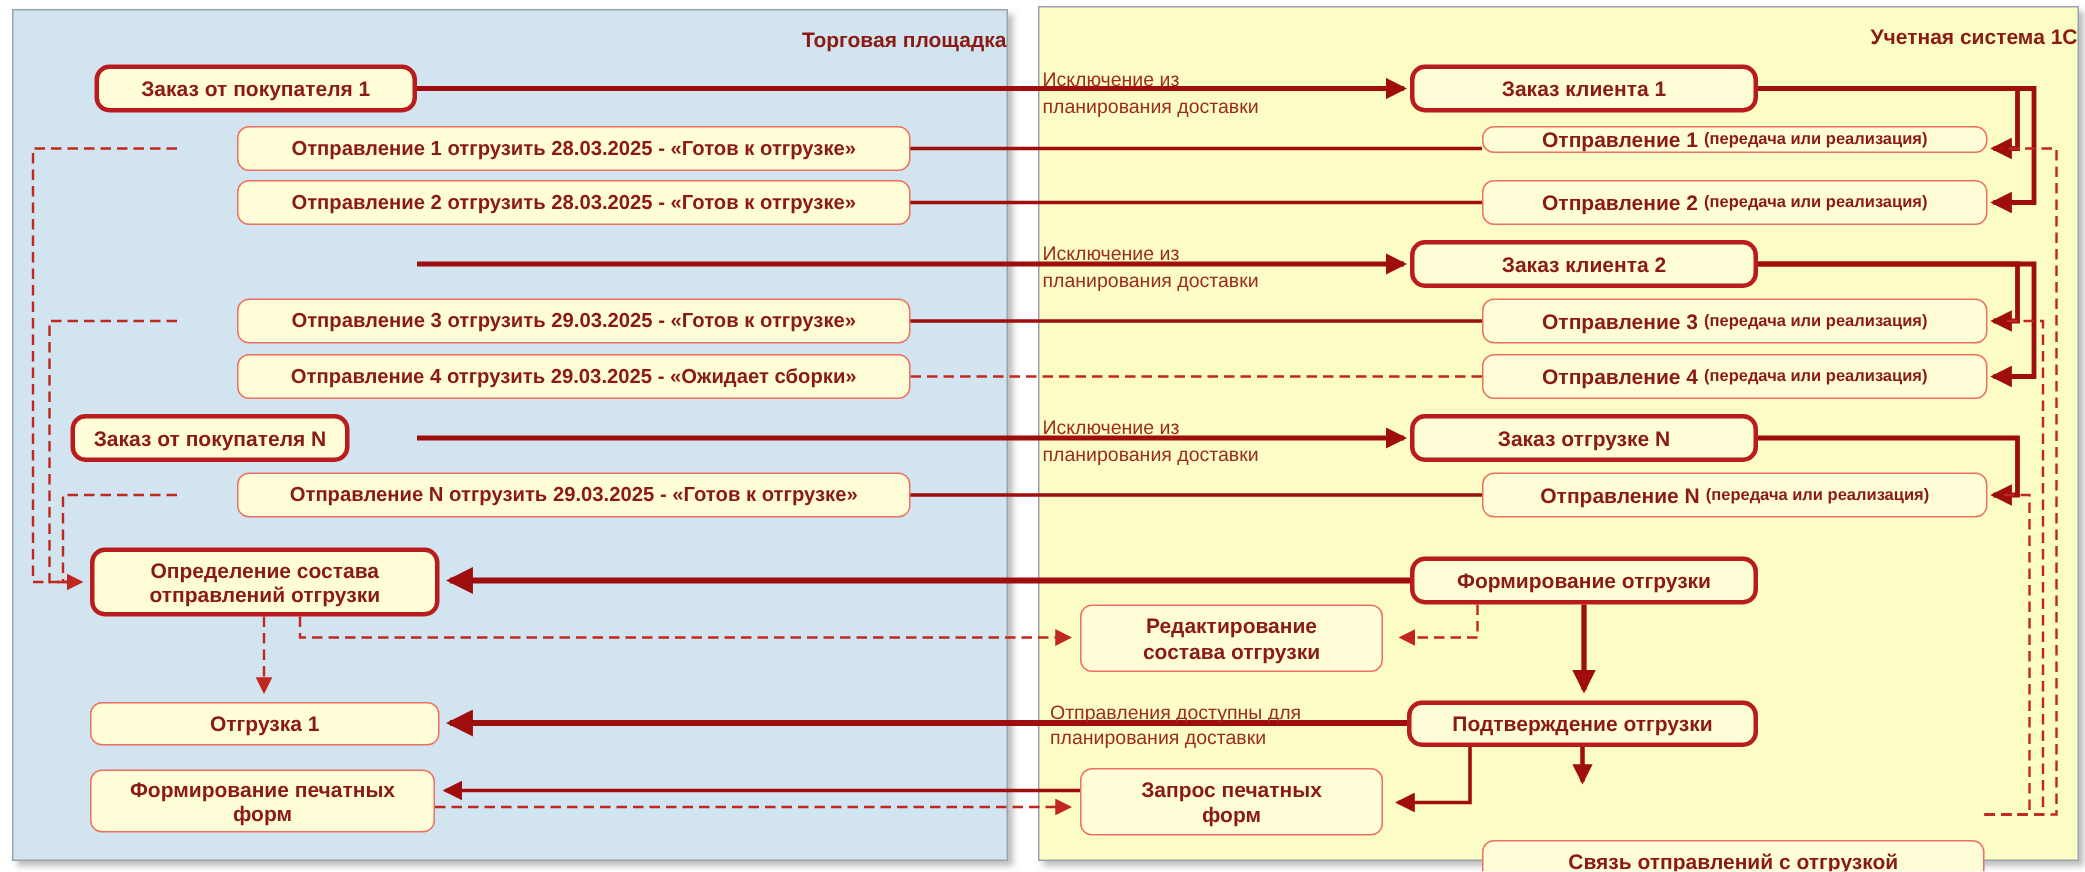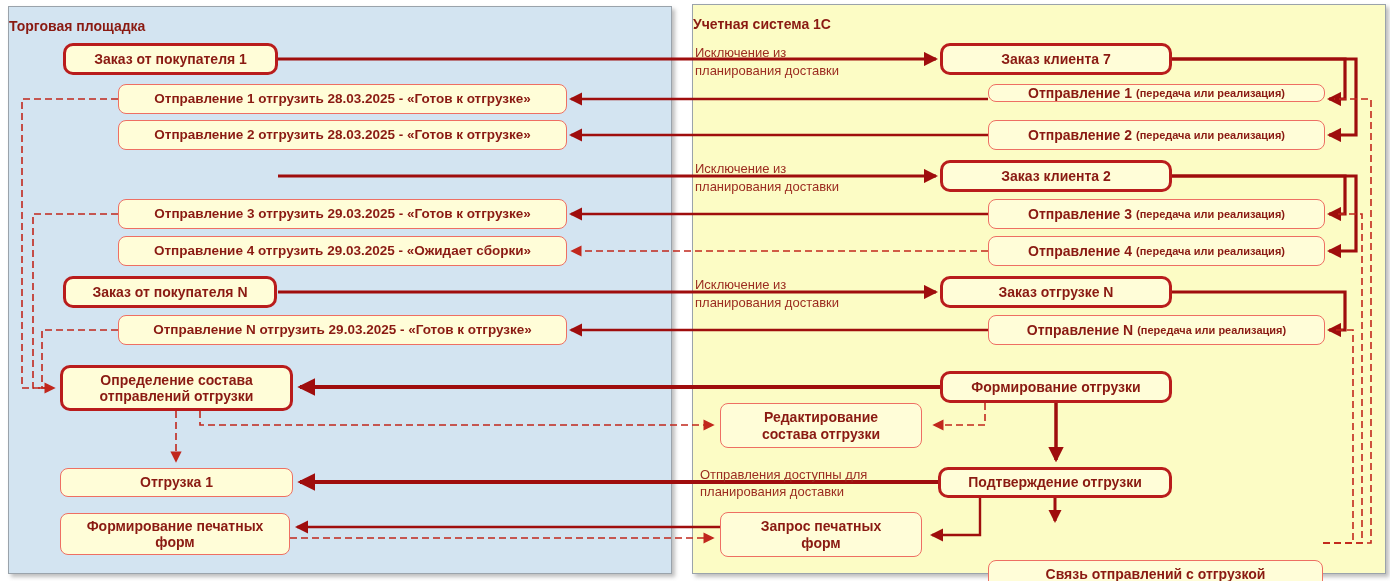--- a/index.html
+++ b/index.html
@@ -8,32 +8,32 @@
     font-family:"Liberation Sans", sans-serif;
     overflow:hidden;background:#ffffff;
   }
   .panel{
     position:absolute;border:1px solid #9aa3ab;
     box-shadow:3px 3px 4px rgba(110,110,110,.45);
   }
   .panel-left{left:8px;top:6px;width:662px;height:566px;background:#d3e4f1;}
   .panel-right{left:692px;top:4px;width:692px;height:568px;background:#fcfcc5;}
   .panel-title{
-    position:absolute;top:11px;left:0;width:100%;text-align:left;
+    position:absolute;top:11px;left:0;width:100%;text-align:right;
     font-size:14px;font-weight:bold;color:#8a1a12;
   }
   svg#wires{position:absolute;left:0;top:0;z-index:2;pointer-events:none;}
   .box{
     position:absolute;z-index:3;display:flex;align-items:center;justify-content:center;
     background:#fffdd8;color:#8a1a12;font-weight:bold;font-size:14px;
     text-align:center;line-height:1.15;box-sizing:border-box;
   }
   .thick{border:3px solid #b91c1c;border-radius:10px;}
   .thin{border:1.6px solid #ee6f63;border-radius:8px;}
-  .shiplong{font-size:13.5px;}
+  .shiplong{font-size:13.5px;margin-left:40px;}
   .ml{white-space:pre-line;}
   .suffix{font-size:11px;margin-left:4px;}
   .edge-label{
     position:absolute;z-index:4;text-align:left;white-space:pre-line;
     font-size:13px;line-height:18px;color:#9b2c20;font-weight:normal;
   }
   .lbl-available{line-height:17px;}
 </style>
 </head>
 <body>
@@ -105,29 +105,29 @@
       <path d="M1323,543 H1362 V214 H1334"></path>
       <path d="M1323,543 H1353 V330 H1334"></path>
     </g>
   </svg>
 
   <div class="box thick" style="left:63px;top:43px;width:215px;height:32px">Заказ от покупателя 1</div>
   <div class="box thin shiplong" style="left:118px;top:84px;width:449px;height:30px">Отправление 1 отгрузить 28.03.2025 - «Готов к отгрузке»</div>
   <div class="box thin shiplong" style="left:118px;top:120px;width:449px;height:30px">Отправление 2 отгрузить 28.03.2025 - «Готов к отгрузке»</div>
   <div class="box thin shiplong" style="left:118px;top:199px;width:449px;height:30px">Отправление 3 отгрузить 29.03.2025 - «Готов к отгрузке»</div>
   <div class="box thin shiplong" style="left:118px;top:236px;width:449px;height:30px">Отправление 4 отгрузить 29.03.2025 - «Ожидает сборки»</div>
-  <div class="box thick" style="left:63px;top:276px;width:214px;height:32px">Заказ от покупателя N</div>
+  <div class="box thick" style="left:47px;top:276px;width:186px;height:32px">Заказ от покупателя N</div>
   <div class="box thin shiplong" style="left:118px;top:315px;width:449px;height:30px">Отправление N отгрузить 29.03.2025 - «Готов к отгрузке»</div>
   <div class="box thick ml" style="left:60px;top:365px;width:233px;height:46px">Определение состава
 отправлений отгрузки</div>
   <div class="box thin" style="left:60px;top:468px;width:233px;height:29px">Отгрузка 1</div>
   <div class="box thin ml" style="left:60px;top:513px;width:230px;height:42px">Формирование печатных
 форм</div>
 
-  <div class="box thick" style="left:940px;top:43px;width:232px;height:32px">Заказ клиента 7</div>
+  <div class="box thick" style="left:940px;top:43px;width:232px;height:32px">Заказ клиента 1</div>
   <div class="box thin" style="left:988px;top:84px;width:337px;height:18px">
     <span>Отправление 1</span>
     <span class="suffix">(передача или реализация)</span>
   </div>
   <div class="box thin" style="left:988px;top:120px;width:337px;height:30px">
     <span>Отправление 2</span>
     <span class="suffix">(передача или реализация)</span>
   </div>
   <div class="box thick" style="left:940px;top:160px;width:232px;height:32px">Заказ клиента 2</div>
   <div class="box thin" style="left:988px;top:199px;width:337px;height:30px">

